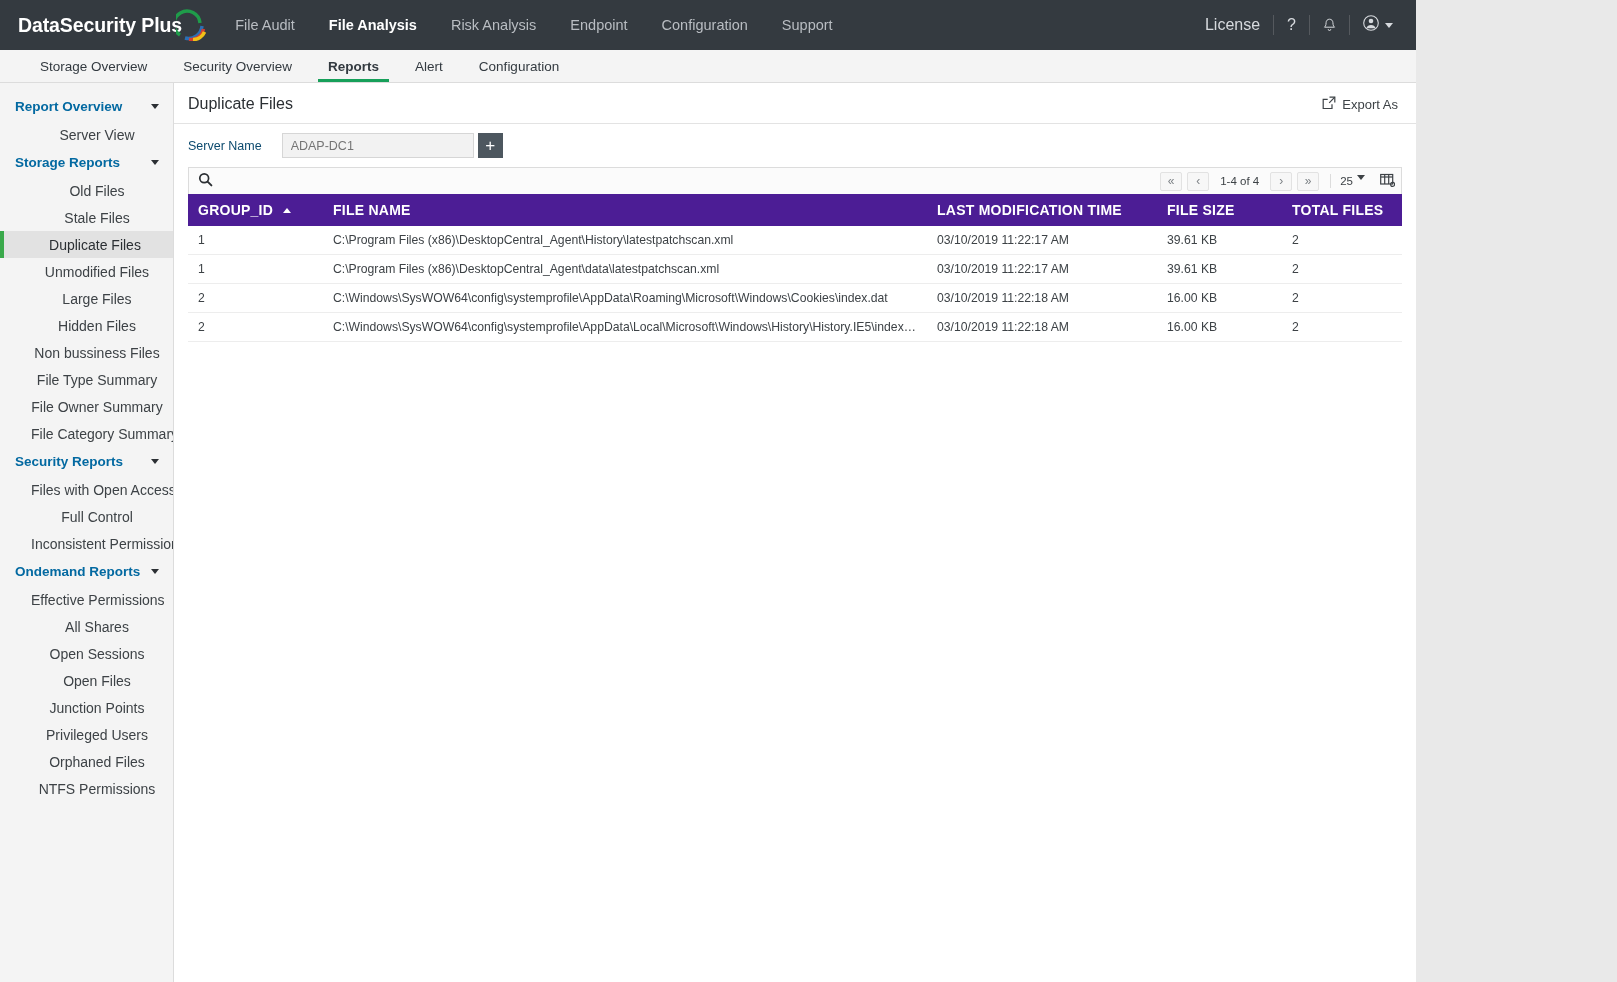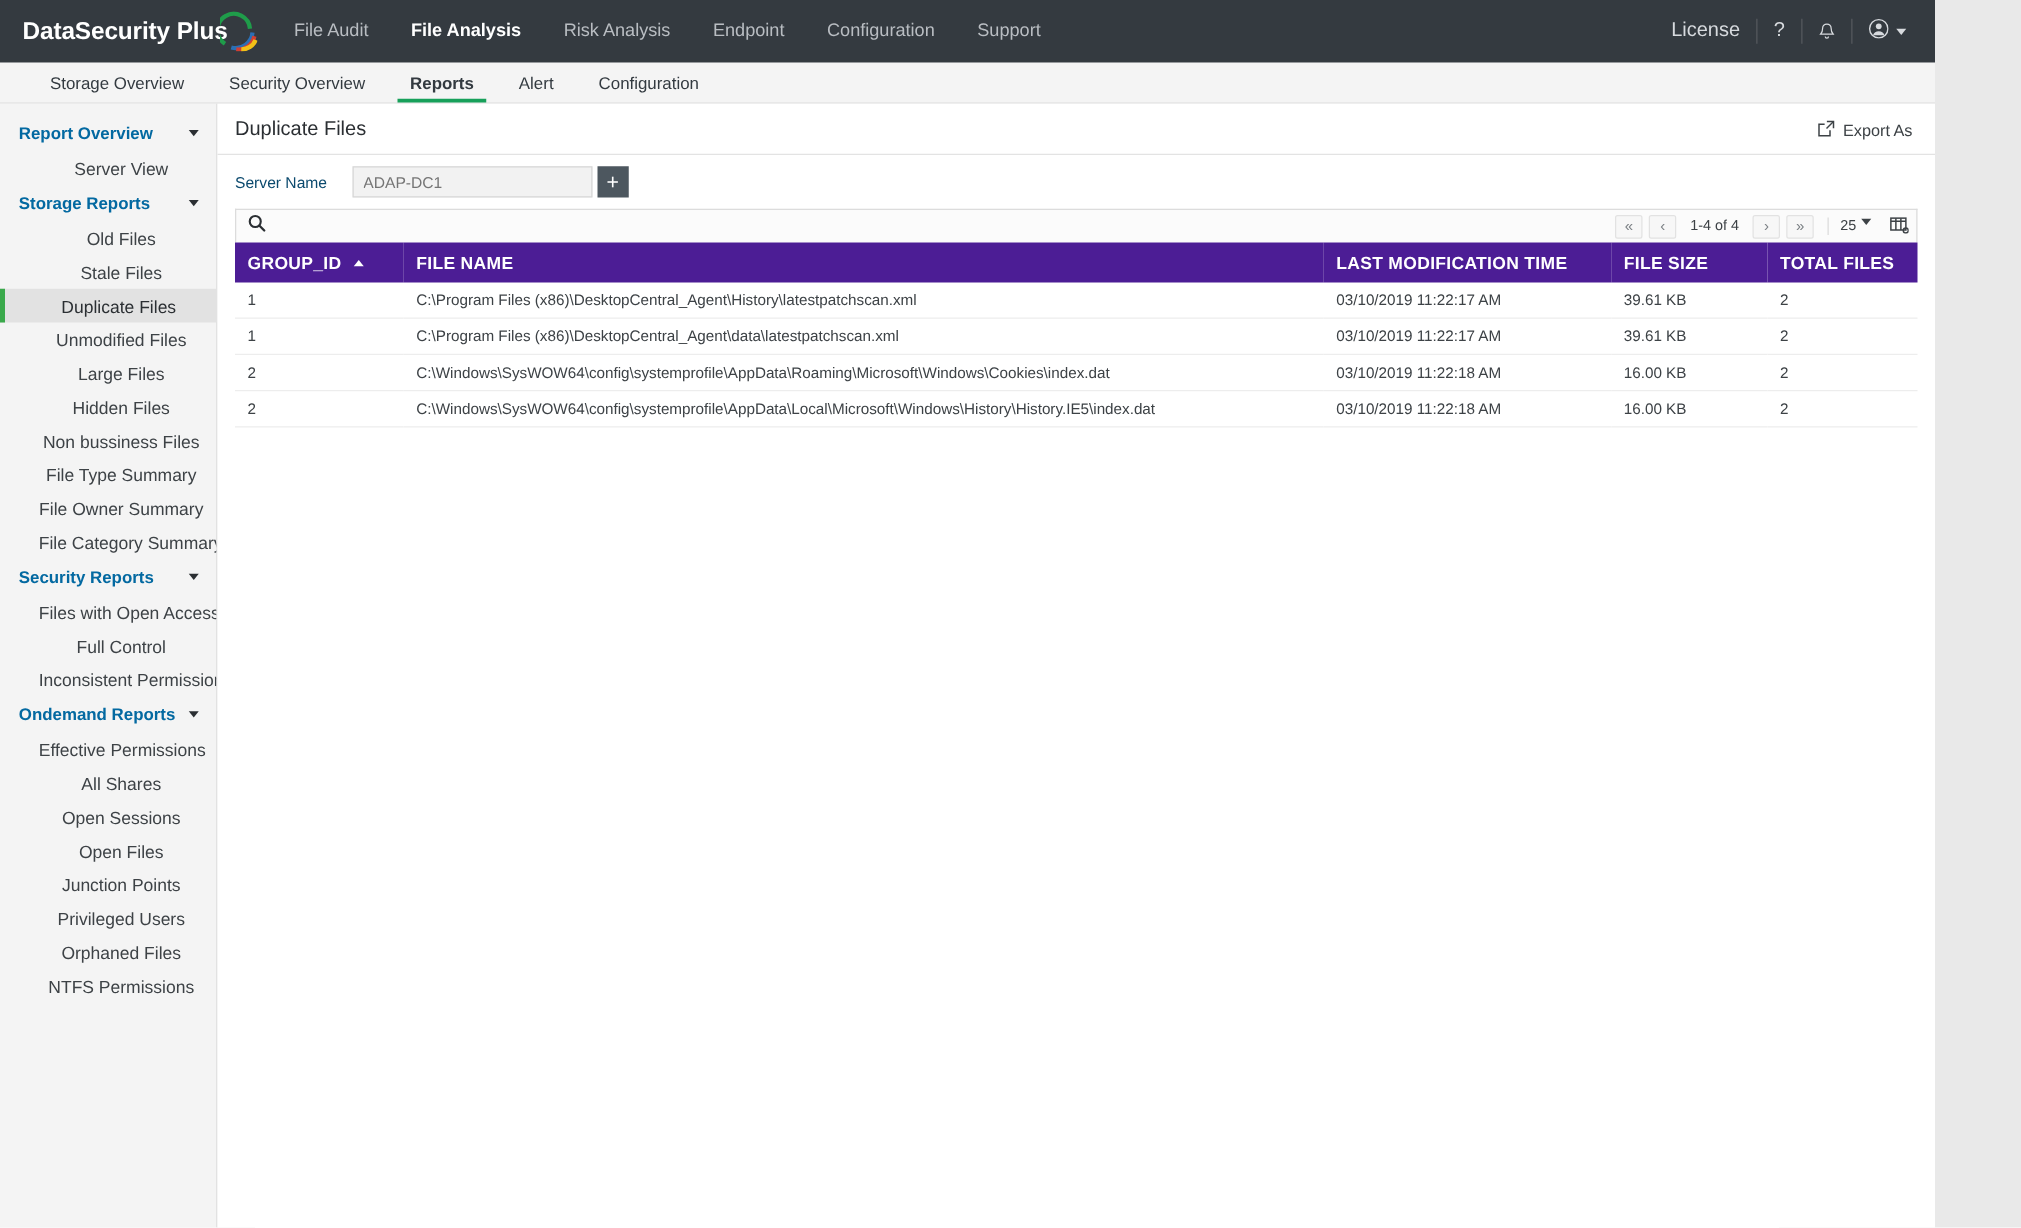--- a/index.html
+++ b/index.html
@@ -10,21 +10,21 @@
     font-family: "Liberation Sans", sans-serif;
     -webkit-font-smoothing: antialiased;
   }
   body {
     width: 1617px; height: 982px;
     overflow: hidden;
     background: #e9e9e9;
   }
   .app {
     position: relative;
-    width: 1548px; height: 982px;
+    width: 1416px; height: 982px;
     background: #ffffff;
     display: flex; flex-direction: column;
   }
 
   
   .topbar {
     height: 50px;
     background: #343a40;
     display: flex;
     align-items: center;

